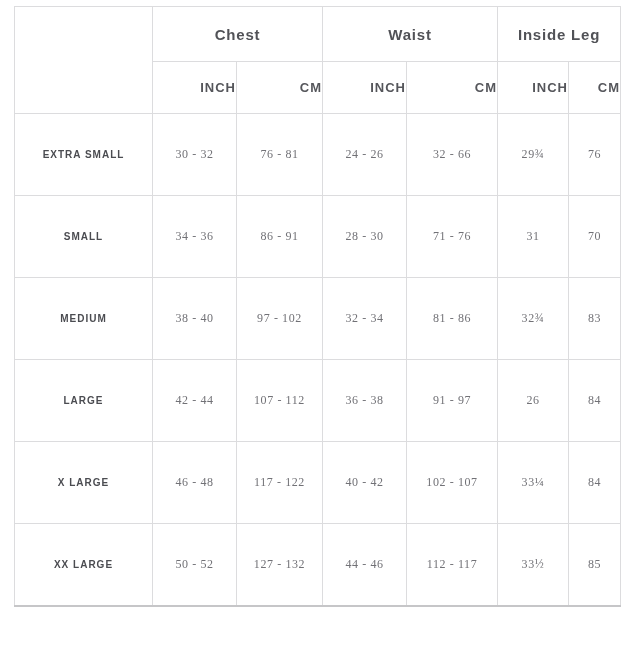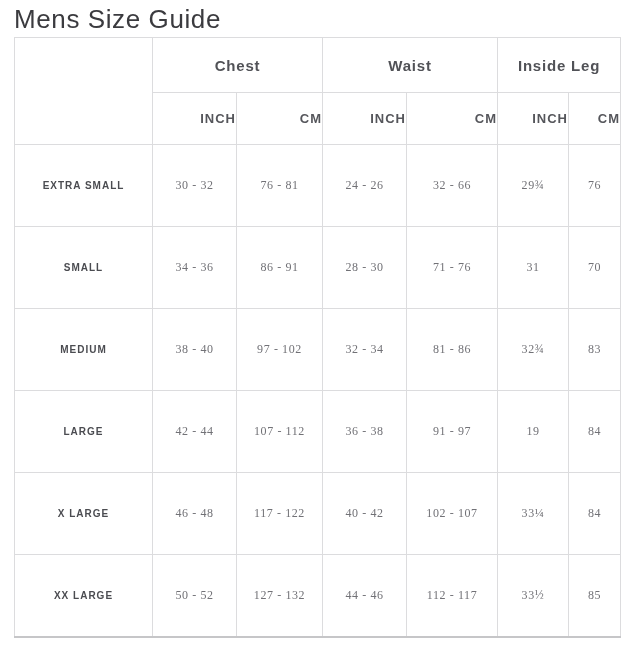--- a/index.html
+++ b/index.html
@@ -71,21 +71,20 @@
   col.c-chest-cm { width: 86px; }
   col.c-waist-inch { width: 84px; }
   col.c-waist-cm { width: 91px; }
   col.c-il-inch { width: 71px; }
   col.c-il-cm { width: 52px; }
 </style>
 </head>
 <body>
 
 <div class="page">
-  <h1 class="page-title">Mens Size Guide</h1>
 
   <table class="size-guide">
     <colgroup>
       <col class="c-size">
       <col class="c-chest-inch">
       <col class="c-chest-cm">
       <col class="c-waist-inch">
       <col class="c-waist-cm">
       <col class="c-il-inch">
       <col class="c-il-cm">
@@ -133,21 +132,21 @@
           <td>81 - 86</td>
           <td>32¾</td>
           <td>83</td>
         </tr>
         <tr>
           <th class="size-cell">LARGE</th>
           <td>42 - 44</td>
           <td>107 - 112</td>
           <td>36 - 38</td>
           <td>91 - 97</td>
-          <td>19</td>
+          <td>26</td>
           <td>84</td>
         </tr>
         <tr>
           <th class="size-cell">X LARGE</th>
           <td>46 - 48</td>
           <td>117 - 122</td>
           <td>40 - 42</td>
           <td>102 - 107</td>
           <td>33¼</td>
           <td>84</td>

